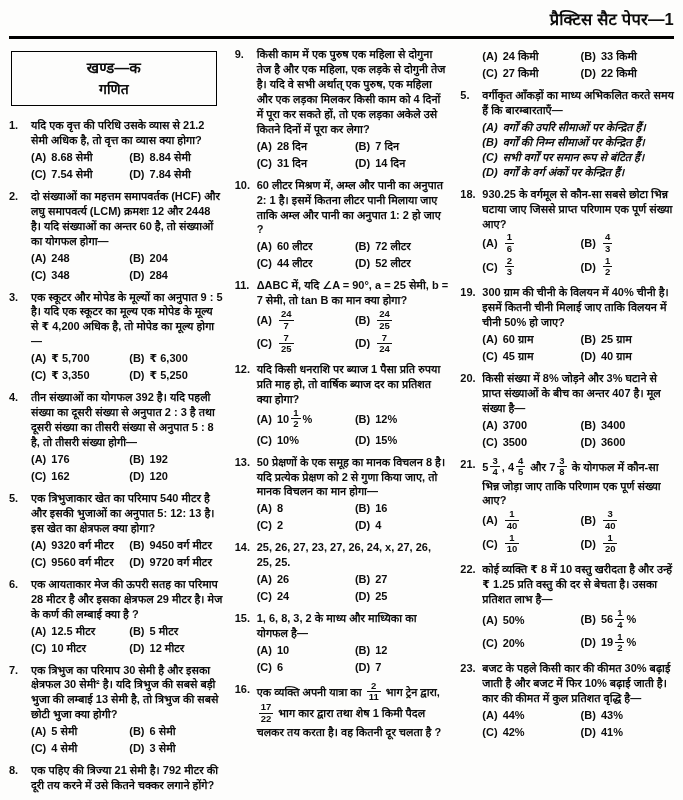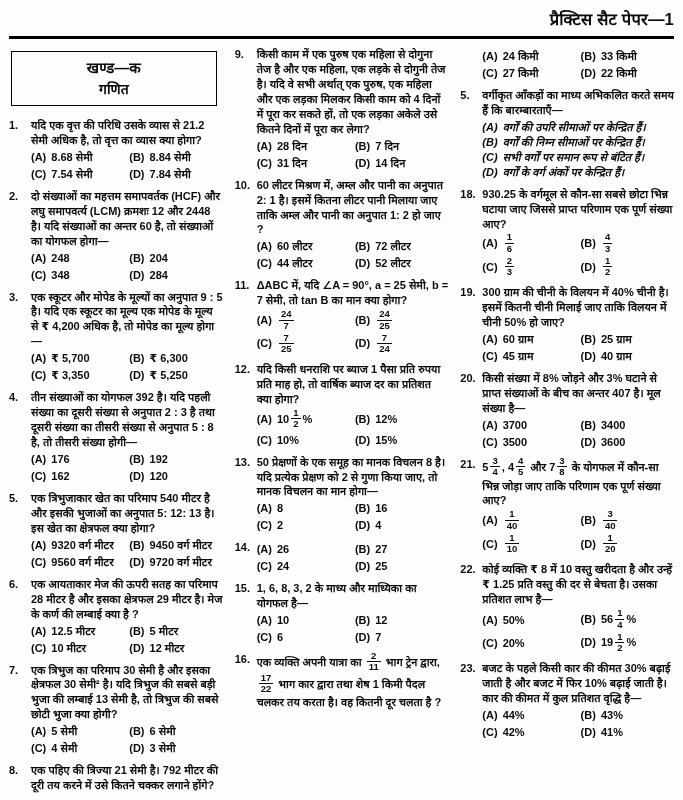--- a/index.html
+++ b/index.html
@@ -196,20 +196,21 @@
               <div class="opt"><span class="olab">(A)</span><span class="oval">8</span></div>
               <div class="opt"><span class="olab">(B)</span><span class="oval">16</span></div>
               <div class="opt"><span class="olab">(C)</span><span class="oval">2</span></div>
               <div class="opt"><span class="olab">(D)</span><span class="oval">4</span></div>
             </div>
           </div>
         </div>
         <div class="q">
           <div class="qnum">14.</div>
           <div class="qbody">
+            <div class="qpar">25, 26, 27, 23, 27, 26, 24, x, 27, 26, 25, 25.</div>
             <div class="opts two">
               <div class="opt"><span class="olab">(A)</span><span class="oval">26</span></div>
               <div class="opt"><span class="olab">(B)</span><span class="oval">27</span></div>
               <div class="opt"><span class="olab">(C)</span><span class="oval">24</span></div>
               <div class="opt"><span class="olab">(D)</span><span class="oval">25</span></div>
             </div>
           </div>
         </div>
         <div class="q">
           <div class="qnum">15.</div>

